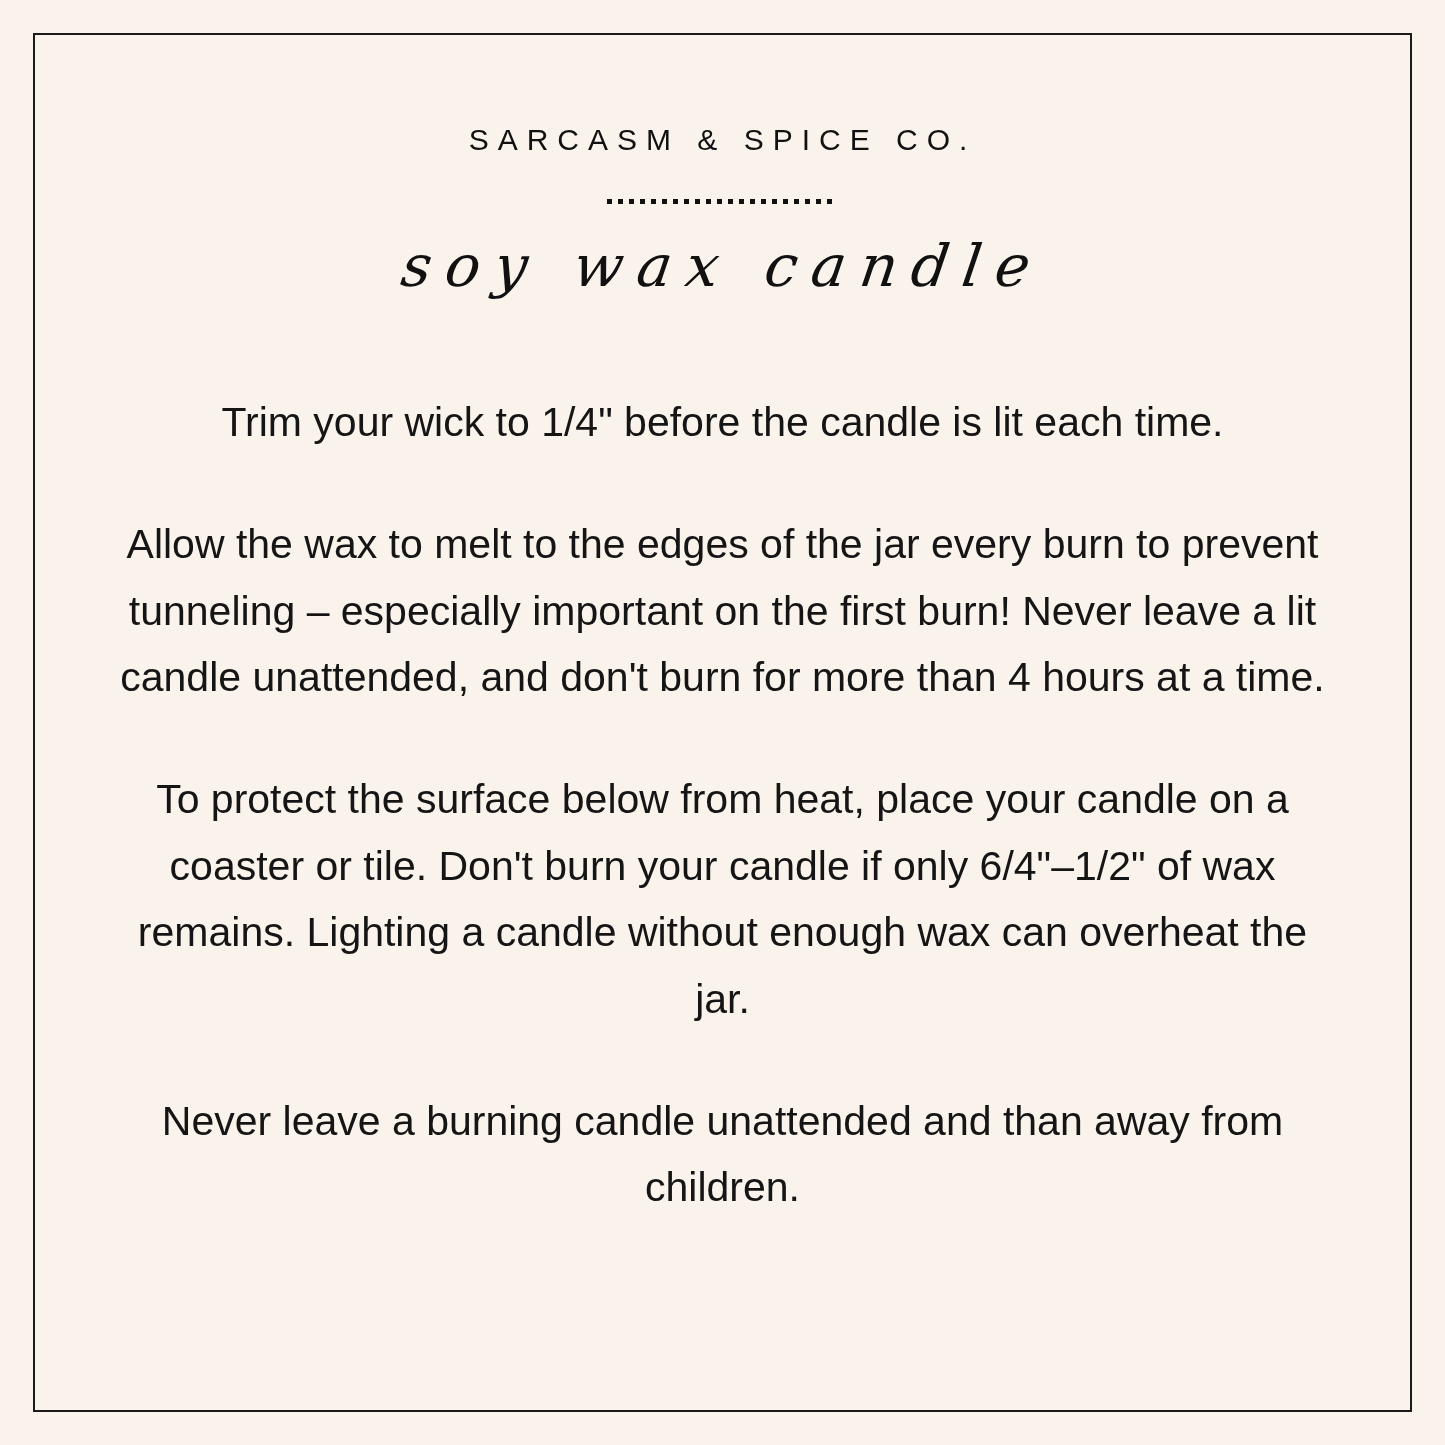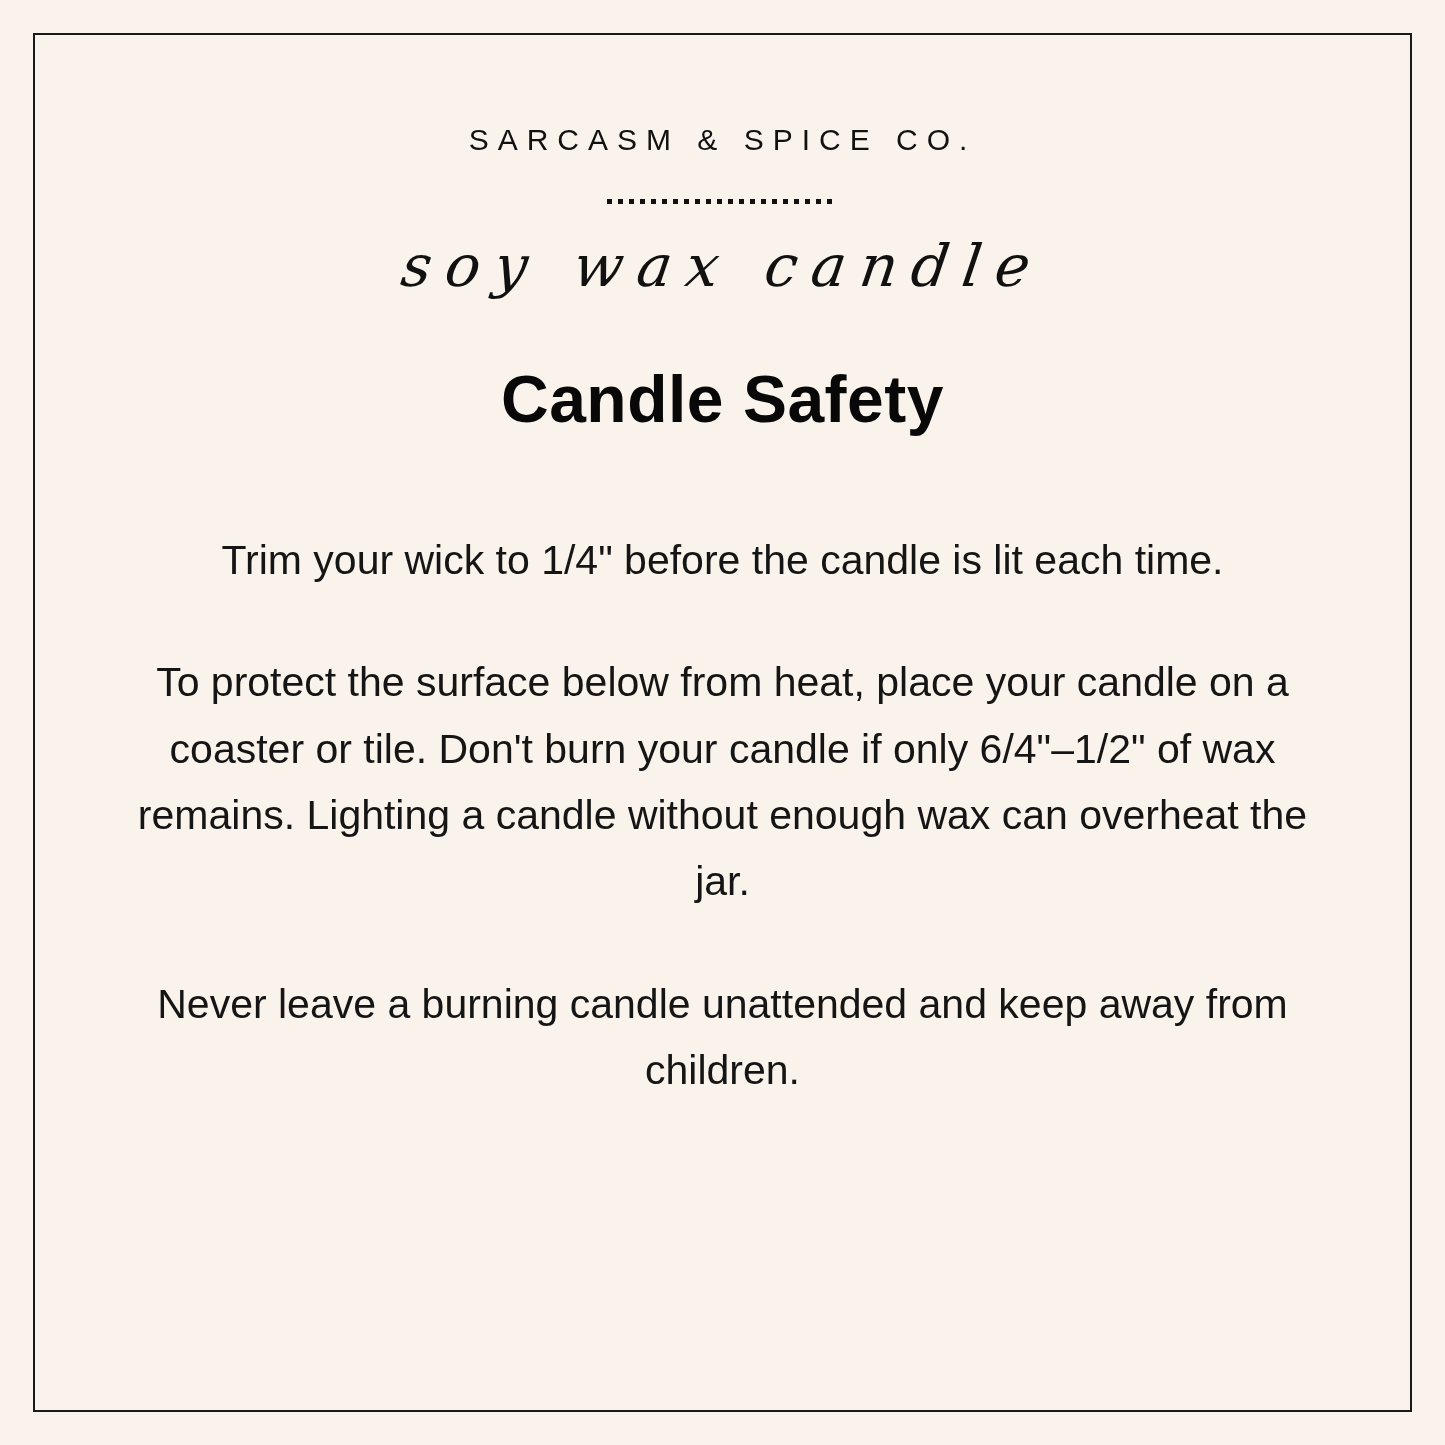--- a/index.html
+++ b/index.html
@@ -107,21 +107,21 @@
       <rect x="176" y="0" width="5" height="5"></rect>
       <rect x="187" y="0" width="5" height="5"></rect>
       <rect x="198" y="0" width="5" height="5"></rect>
       <rect x="209" y="0" width="5" height="5"></rect>
       <rect x="220" y="0" width="5" height="5"></rect>
     </g>
   </svg>
 
   <div class="script">soy wax candle</div>
 
-  <div class="title">Candle Safety</div>
 
   <div class="body-block">
     <p class="para">Trim your wick to 1/4" before the candle is lit each time.</p>
+    <p class="para">Allow the wax to melt to the edges of the jar every burn to prevent tunneling – especially important on the first burn! Never leave a lit candle unattended, and don't burn for more than 4 hours at a time.</p>
     <p class="para">To protect the surface below from heat, place your candle on a coaster or tile. Don't burn your candle if only 6/4"–1/2" of wax remains. Lighting a candle without enough wax can overheat the jar.</p>
-    <p class="para">Never leave a burning candle unattended and keep away from children.</p>
+    <p class="para">Never leave a burning candle unattended and than away from children.</p>
   </div>
 
 </div>
 
 </body></html>

